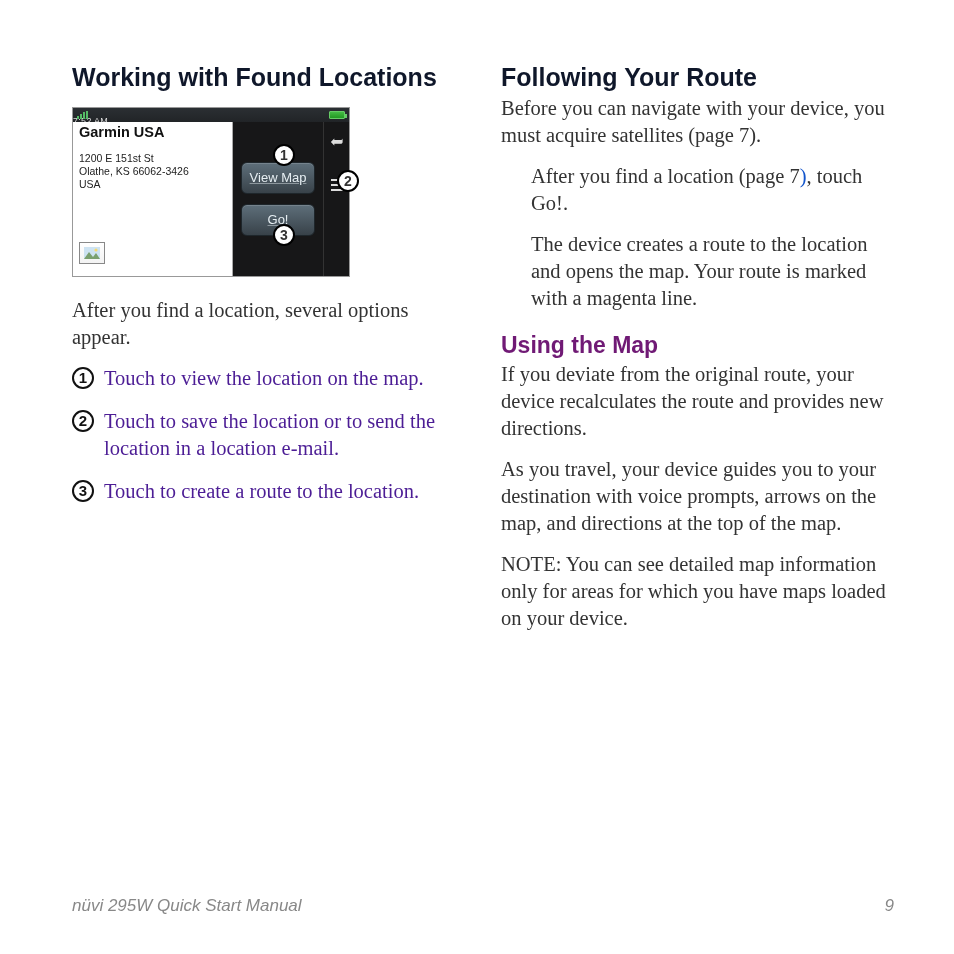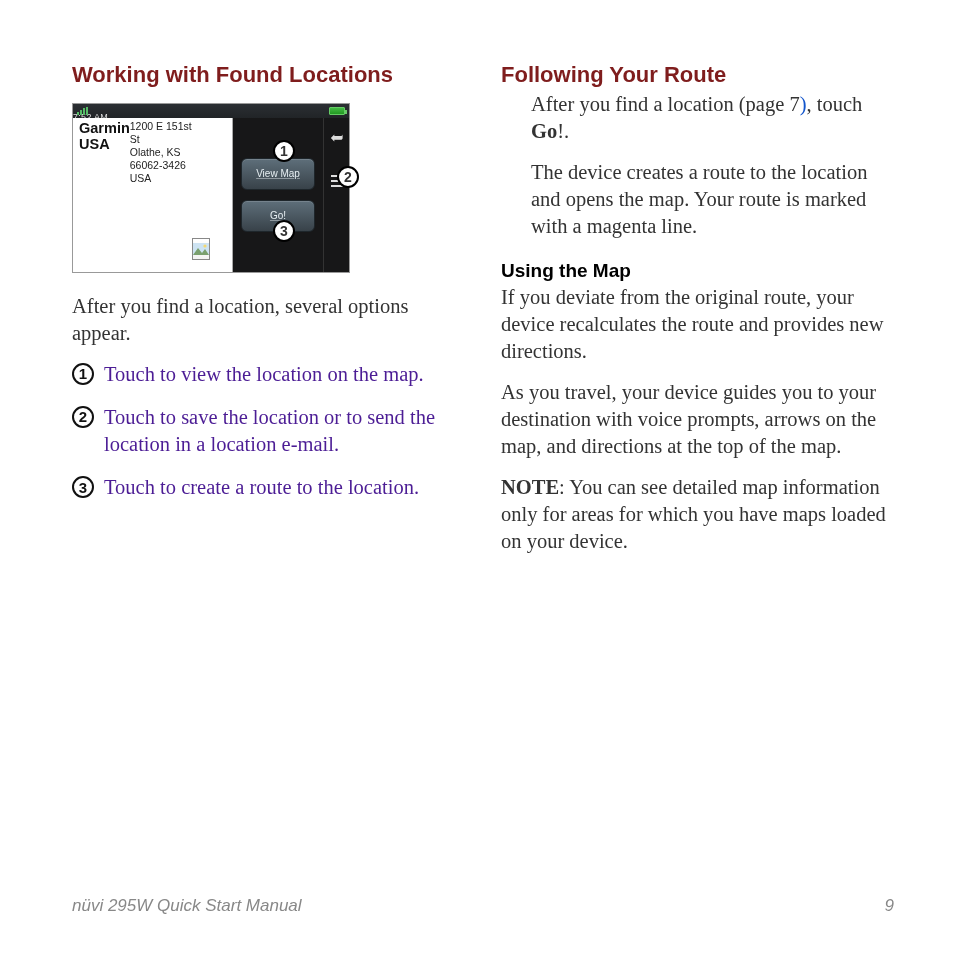--- a/index.html
+++ b/index.html
@@ -16,44 +16,44 @@
       display: flex;
       gap: 36px;
     }
     .col {
       flex: 1;
       min-width: 0;
     }
     h2.section-title {
       font-family: Arial, Helvetica, sans-serif;
       font-weight: 700;
-      font-size: 22px;
-      color: #7f1d1d;
+      font-size: 25px;
+      color: #0f172a;
       line-height: 1.22;
       margin-bottom: 14px;
     }
     .col-right h2.section-title {
       margin-bottom: 2px;
     }
     p.body {
       font-size: 20.5px;
       color: #333;
       line-height: 1.32;
       margin-bottom: 14px;
     }
-    p.body .bold { font-weight: bold; }
+    p.body .bold { font-weight: normal; }
     .indent-block {
       margin-left: 30px;
       margin-bottom: 14px;
     }
     .sub-title {
       font-family: Arial, Helvetica, sans-serif;
       font-weight: 700;
-      font-size: 19px;
-      color: #000000;
+      font-size: 23px;
+      color: #701a75;
       margin-top: 4px;
       margin-bottom: 2px;
     }
     .link { color: #1255cc; }
     .figure {
       width: 278px;
       height: 170px;
       background: #e8e8e6;
       border: 1px solid #999;
       margin-bottom: 20px;
@@ -81,36 +81,36 @@
     .fig-signal span:nth-child(4){height:8px}
     .fig-batt {
       position: absolute; right: 4px; top: 3px;
       width: 16px; height: 8px; border:1px solid #6c6; border-radius:1px;
       background: linear-gradient(#4b4,#292);
     }
     .fig-batt::after{content:"";position:absolute;right:-3px;top:2px;width:2px;height:4px;background:#6c6;}
     .fig-main { position:absolute; top:14px; bottom:0; left:0; right:0; display:flex; }
     .fig-left {
       width: 160px; background:#fff; border-right:1px solid #aaa;
-      padding: 2px 22px 6px 6px; display:flex; flex-direction:row;
+      padding: 2px 22px 6px 6px; display:flex; flex-direction:column;
     }
     .fig-loc-name { font-weight: bold; font-size: 14.5px; color:#111; margin-bottom: 12px;}
     .fig-addr { font-size: 10.5px; color:#222; line-height: 1.25; }
     .fig-photo {
       width: 26px; height: 22px; margin-top: auto; margin-bottom: 6px;
       border: 1px solid #888; background: linear-gradient(#fff,#f3f3f3);
       display:flex; align-items:center; justify-content:center;
     }
     .fig-photo svg{display:block}
     .fig-center { flex:1; background:#171718; display:flex; flex-direction:column; align-items:center; justify-content:center; gap:10px; padding: 0 6px;}
     .fig-btn {
       width: 74px; height: 32px; border-radius: 6px;
       background: linear-gradient(#5e6f7a,#384249);
       border: 1px solid #1e262b;
-      color: #e6eef2; font-size: 10px; font-weight: 500;
+      color: #e6eef2; font-size: 13px; font-weight: 500;
       display:flex; align-items:center; justify-content:center;
       box-shadow: inset 0 1px 0 rgba(255,255,255,.15);
       text-decoration: underline; text-decoration-color: rgba(230,238,242,.45);
     }
     .fig-right { width: 26px; background:#171718; border-left:1px solid #333; display:flex; flex-direction:column; align-items:center; padding-top:10px; gap: 28px;}
     .fig-back, .fig-menu { color:#ddd; }
     .fig-back { font-size: 16px; transform: scaleX(-1); }
     .fig-menu-lines { display:flex; flex-direction:column; gap:3px; }
     .fig-menu-lines span{ display:block; width:12px; height:2px; background:#ddd;}
     .callout {
@@ -203,20 +203,21 @@
       </div>
       <div class="num-item">
         <div class="num-badge">3</div>
         <div class="num-text">Touch to create a route to the location.</div>
       </div>
     </div>
   </div>
 
   <div class="col col-right">
     <h2 class="section-title">Following Your Route</h2>
+    <p class="body">Before you can navigate with your device, you must acquire satellites (page 7).</p>
 
     <div class="indent-block">
       <p class="body">
         <span>After you find a location (page 7</span><span class="link">)</span><span>, touch </span><span class="bold">Go</span><span>!.</span>
       </p>
       <p class="body" style="margin-bottom:20px">The device creates a route to the location and opens the map. Your route is marked with a magenta line.</p>
     </div>
 
     <div class="sub-title">Using the Map</div>
     <p class="body">If you deviate from the original route, your device recalculates the route and provides new directions.</p>

